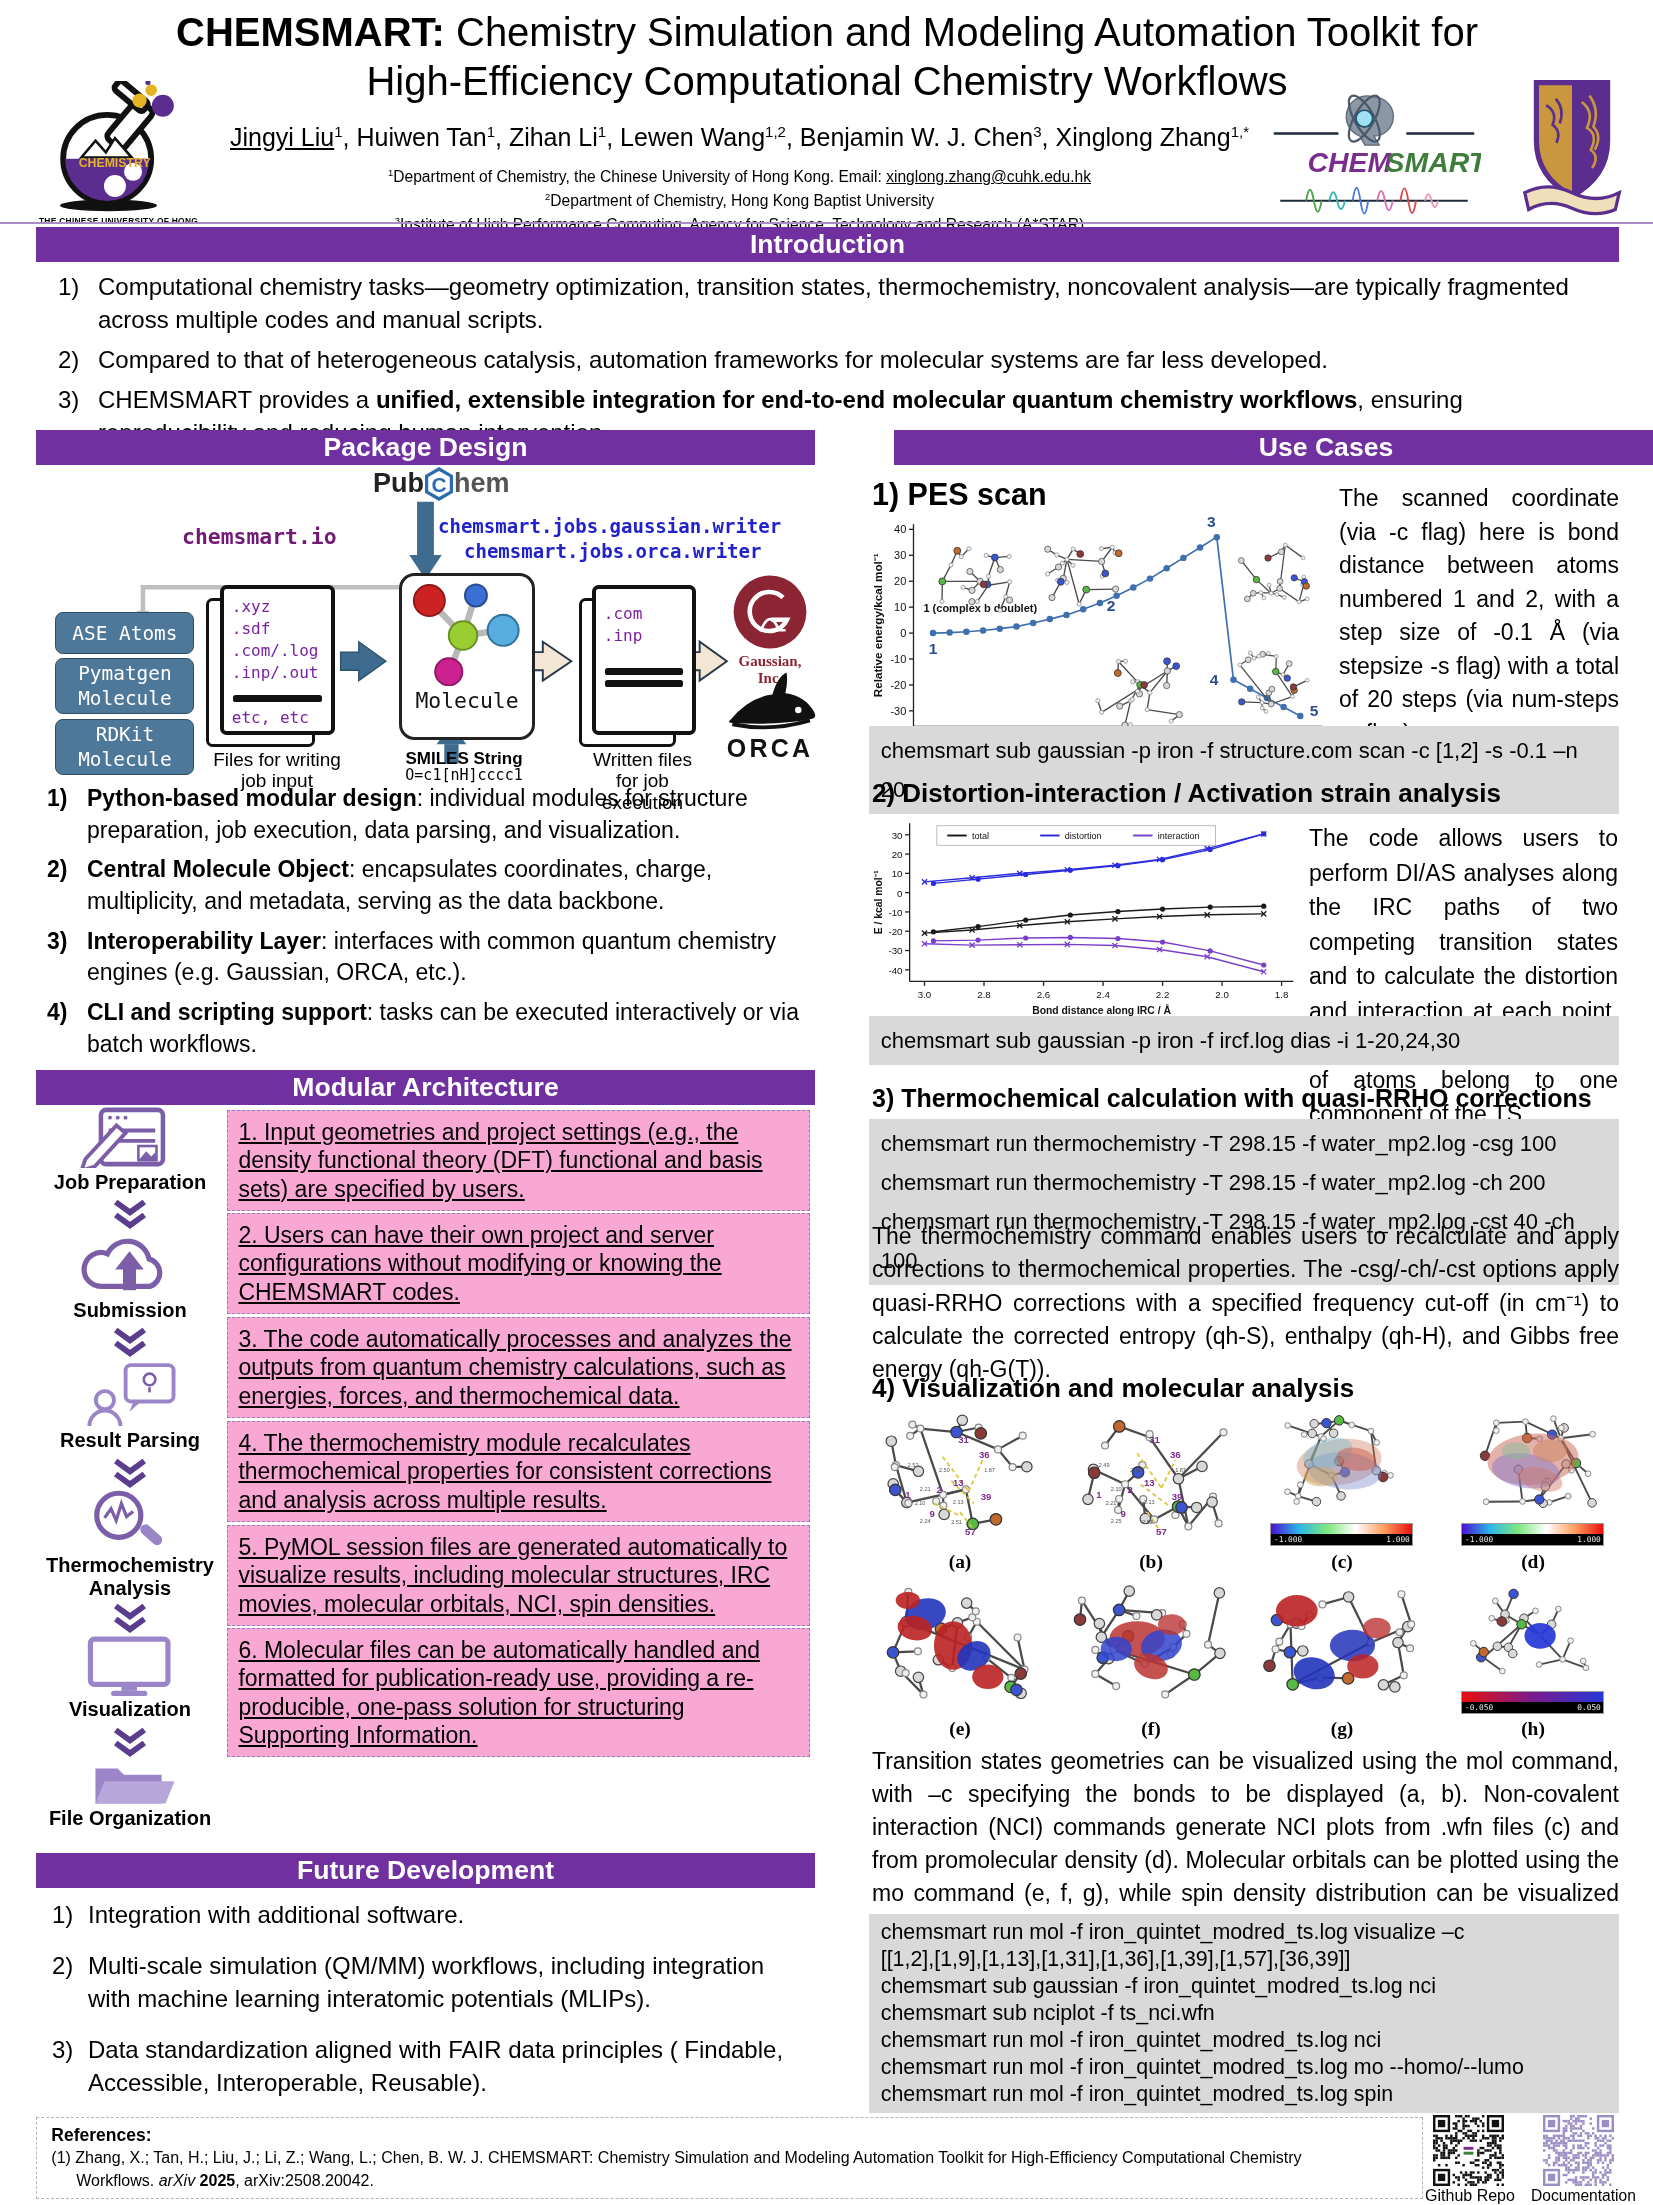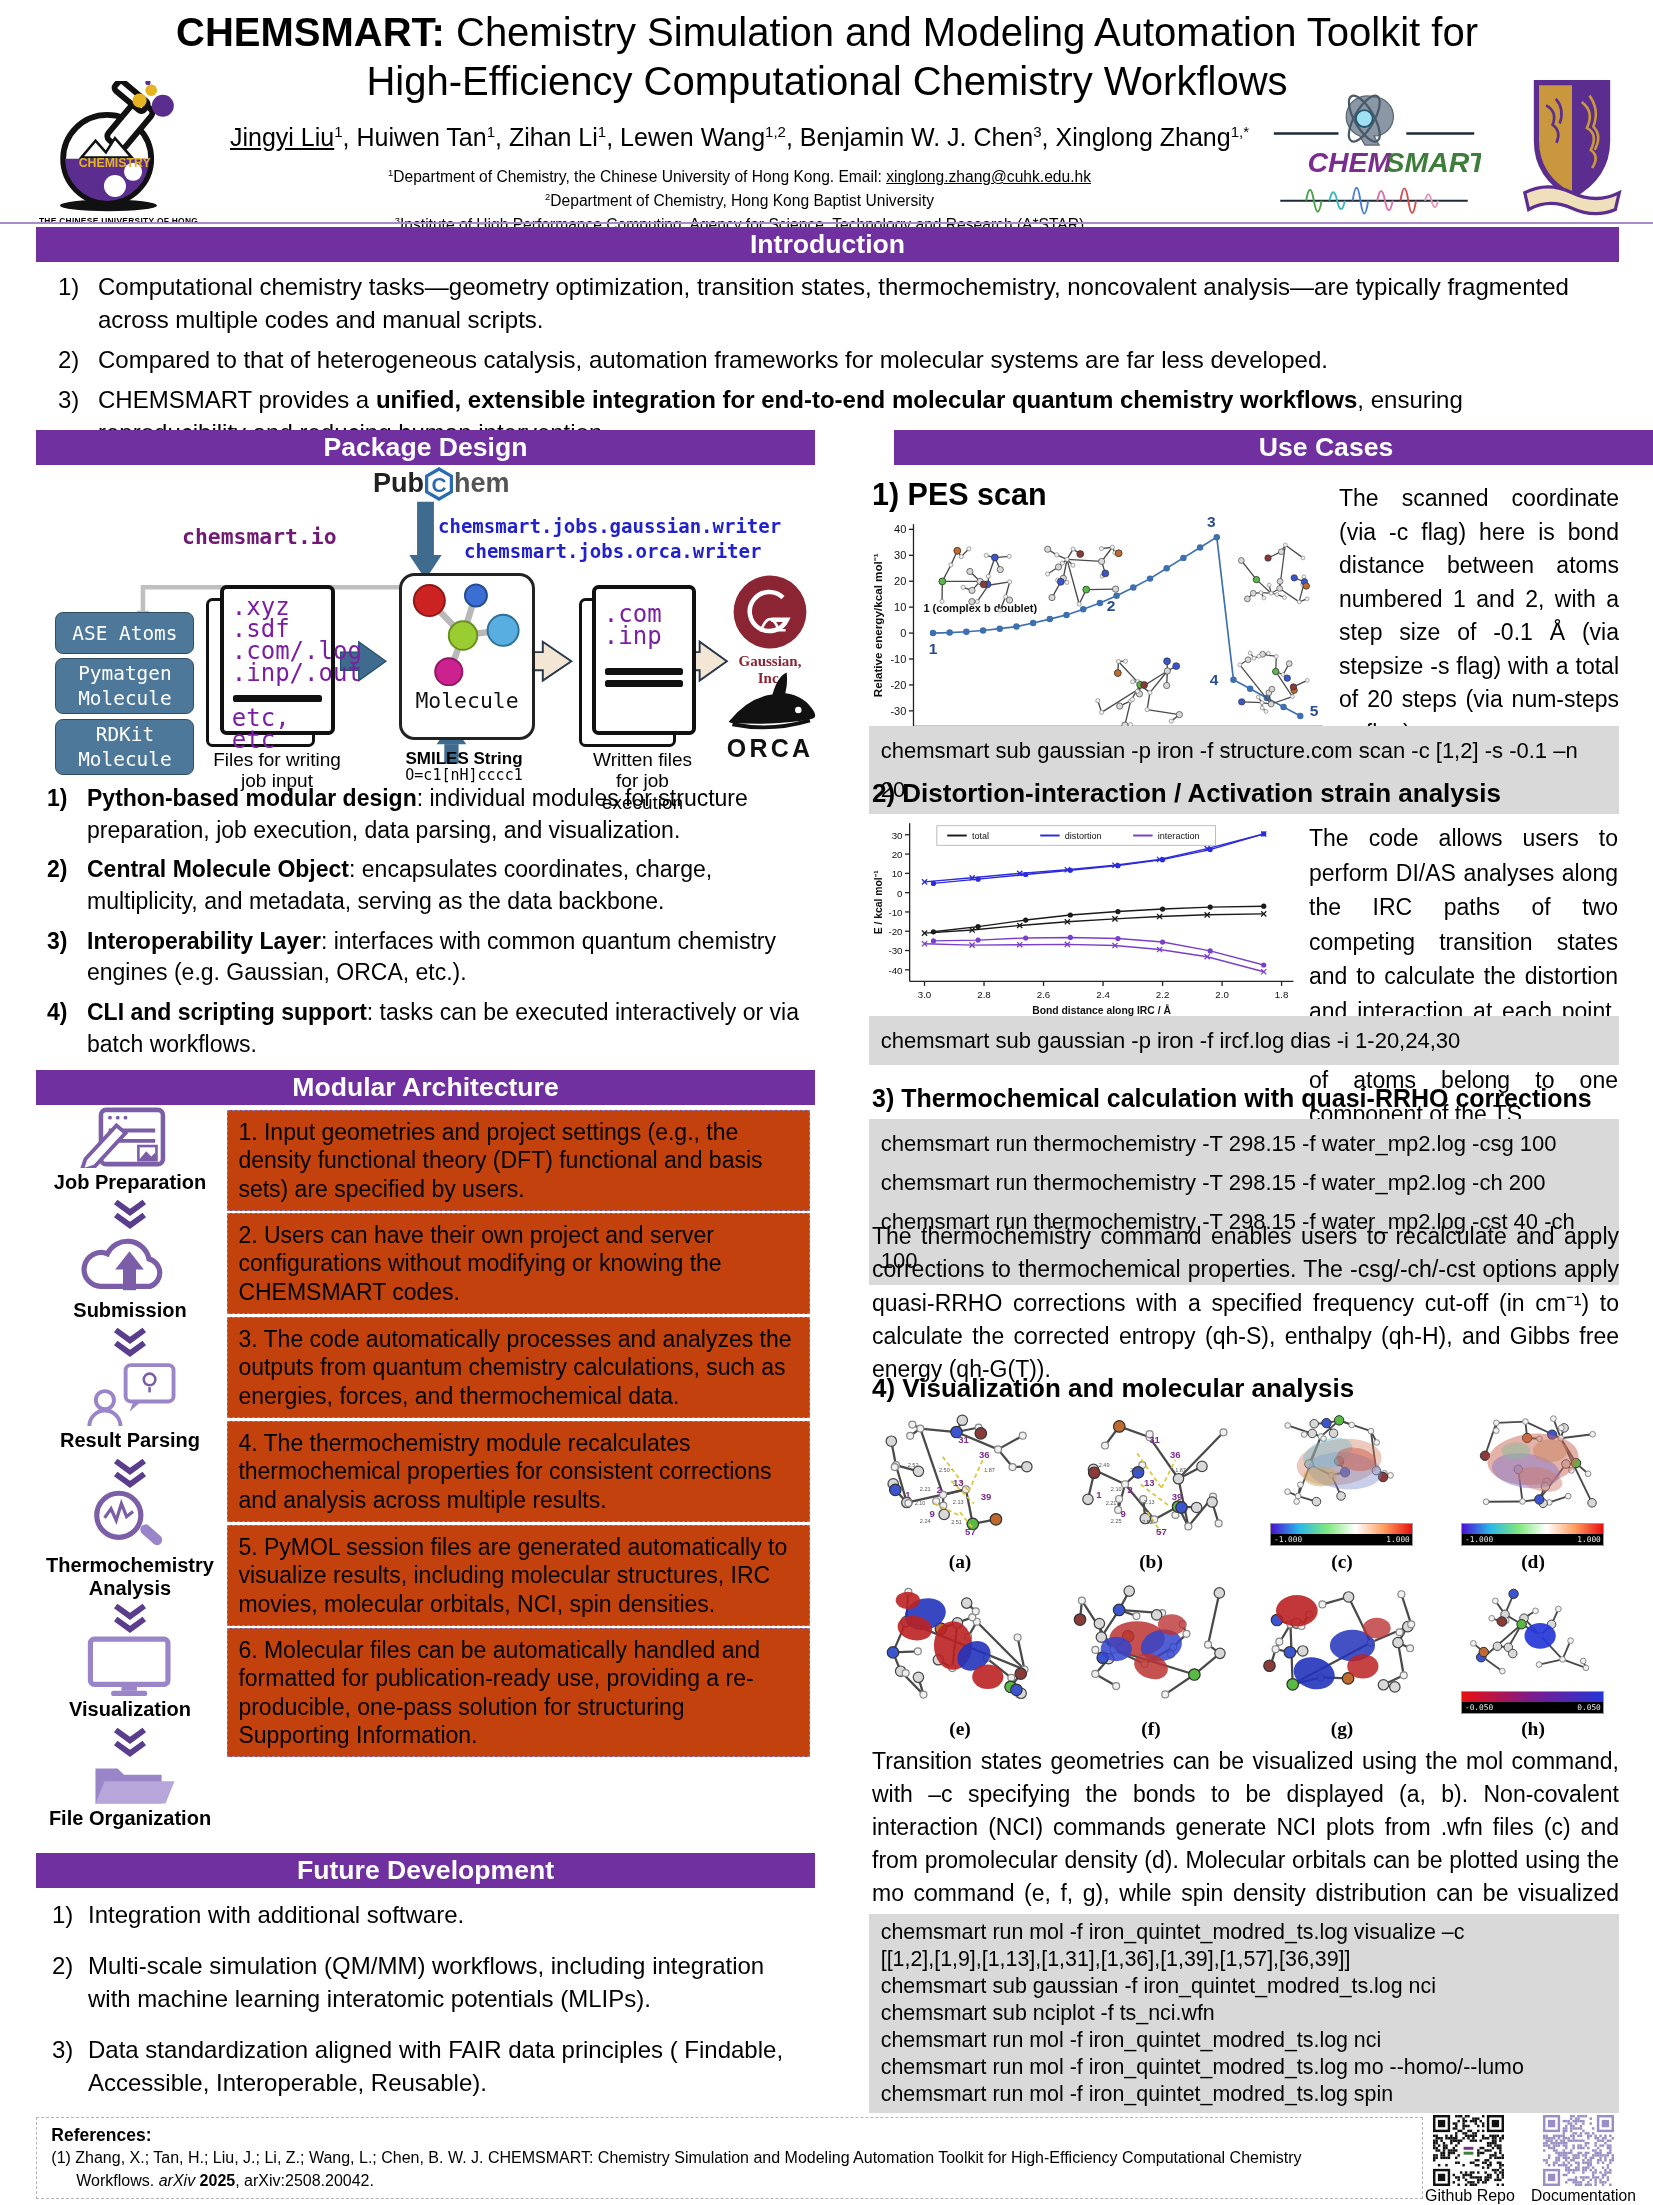--- a/index.html
+++ b/index.html
@@ -4,26 +4,26 @@
 <style>
   html,body{margin:0;padding:0;background:#9a9a9a;}
   #poster{position:relative;width:1654px;height:2205px;background:#fff;font-family:"Liberation Sans",sans-serif;color:#000;overflow:hidden;}
   .abs{position:absolute;}
   .bar{position:absolute;background:#7030A0;color:#fff;font-weight:bold;text-align:center;font-size:26.6px;line-height:35px;height:35px;}
   .cmd{position:absolute;background:#D9D9D9;color:#000;font-size:22px;line-height:39px;padding:5.2px 11.7px;box-sizing:border-box;}
   .jtext{text-align:justify;}
   .numitem{display:flex;margin-bottom:7.8px;}
   .numitem .n{flex:none;width:40px;}
   .plist .numitem .n{font-weight:bold;width:40px;}
-  .archbox{position:absolute;left:227px;width:583px;border:1.9px dashed #8f7fbe;font-size:23px;line-height:1.24;padding:6.5px 10.4px;box-sizing:border-box;background:#c2410c;}
+  .archbox{position:absolute;left:227px;width:583px;border:1.9px dashed #8f7fbe;font-size:23px;line-height:1.24;padding:6.5px 10.4px;box-sizing:border-box;background:#f9a8d4;text-decoration:underline;}
   .steplabel{position:absolute;left:39px;width:182px;text-align:center;font-weight:bold;font-size:20px;line-height:1.15;color:#000;}
   .mono{font-family:"DejaVu Sans Mono",monospace;}
   .pkgbox{position:absolute;left:19.4px;width:137px;background:#4E7899;color:#fff;border:1.9px solid #2f4d61;border-radius:7.8px;text-align:center;font-family:"DejaVu Sans Mono",monospace;font-size:19.4px;line-height:25px;display:flex;align-items:center;justify-content:center;}
   .docicon{position:absolute;background:#fff;border:4.5px solid #111;border-radius:6.5px;box-sizing:border-box;}
-  .doclines{color:#7b1fa2;font-family:"DejaVu Sans Mono",monospace;font-size:24px;line-height:22px;padding:6.5px 7.8px;}
+  .doclines{color:#7b1fa2;font-family:"DejaVu Sans Mono",monospace;font-size:16px;line-height:22px;padding:6.5px 7.8px;}
   .dbar{height:7.1px;background:#111;border-radius:2.6px;margin:5.2px 9px;}
   .cap{position:absolute;text-align:center;font-size:19px;line-height:1.12;}
   .panel{position:absolute;width:182px;height:139px;}
   .panlabel{position:absolute;width:182px;text-align:center;font-family:"Liberation Serif",serif;font-weight:bold;font-size:19.4px;}
   .cbar{position:absolute;border:1.3px solid #999;box-sizing:border-box;}
   .cbar .grad{height:9.7px;}
   .cbar .lab{height:11px;background:#000;color:#e8e8e8;font-family:"DejaVu Sans Mono",monospace;font-size:7.8px;display:flex;justify-content:space-between;align-items:center;padding:0 2.6px;}
   sup{font-size:60%;}
   .refbox{position:absolute;border:1.9px dashed #b5b5b5;box-sizing:border-box;padding:6.5px 14.3px;}
   .chev{position:absolute;left:39px;width:182px;text-align:center;}

